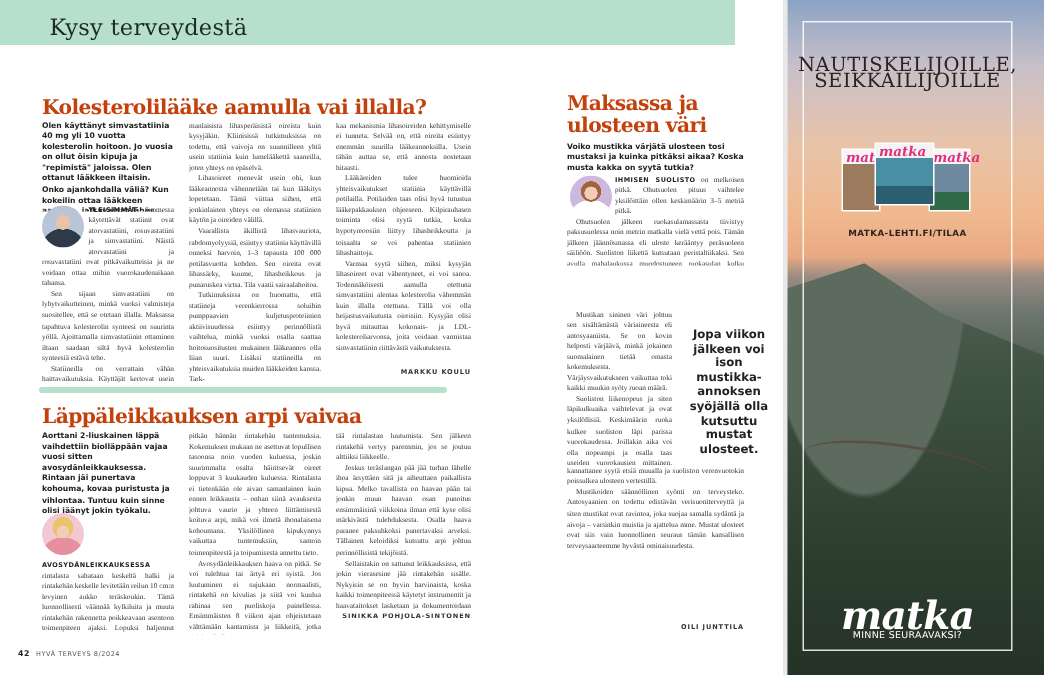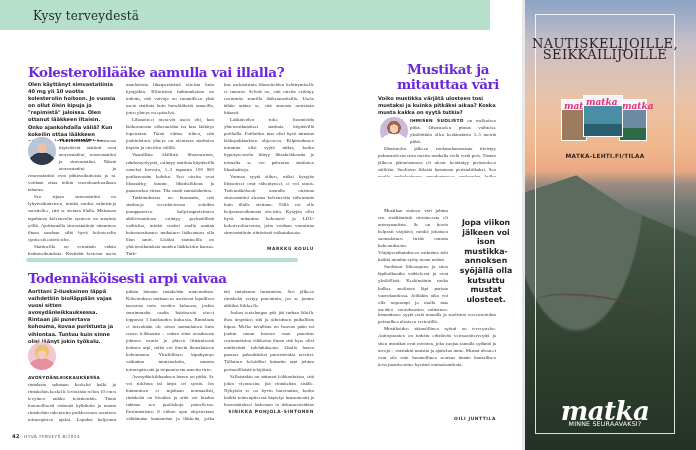--- a/index.html
+++ b/index.html
@@ -2,23 +2,23 @@
 <html><head>
 <meta charset="utf-8">
 <style>
   * { margin: 0; padding: 0; box-sizing: border-box; }
   html, body { width: 696px; height: 450px; overflow: hidden; background: #ffffff; }
   body { position: relative; font-family: "Liberation Serif", serif; color: #2a2a2a; }
 
   .page-left { position: absolute; left: 0; top: 0; width: 356px; height: 450px; background: #ffffff; }
   .gutter { position: absolute; left: 522px; top: 0; width: 3px; height: 450px; background: #e8e8e8; }
   .section-bar-ext { position: absolute; left: 0; top: 0; width: 490px; height: 30px; background: #b7e0cc; }
-  .section-title { position: absolute; left: 33px; top: 9px; font-family: "DejaVu Serif", serif; font-size: 12px; letter-spacing: 0.2px; color: #1e2b24; }
+  .section-title { position: absolute; left: 33px; top: 9px; font-family: "DejaVu Serif", serif; font-size: 15px; letter-spacing: 0.2px; color: #1e2b24; }
 
-  .headline { font-family: "DejaVu Serif", serif; font-weight: bold; color: #6d28d9; letter-spacing: -0.4px; text-align: center; }
+  .headline { font-family: "DejaVu Serif", serif; font-weight: bold; color: #c2410c; letter-spacing: -0.4px; }
   .h1 { position: absolute; left: 28px; top: 64px; font-size: 13.5px; }
   .h2 { position: absolute; left: 28px; top: 270px; font-size: 13.5px; }
   .h3 { position: absolute; left: 378px; top: 62px; font-size: 13.5px; line-height: 15px; width: 140px; }
 
   .lead { font-family: "DejaVu Sans", sans-serif; font-weight: bold; font-size: 5.1px; line-height: 7.1px; color: #222; }
   .body { font-size: 4.9px; line-height: 7.05px; color: #333; text-align: justify; }
   .body p { text-indent: 6px; }
   .body p.noind { text-indent: 0; }
   .smallcaps { font-family: "DejaVu Sans", sans-serif; font-weight: bold; font-size: 4.3px; letter-spacing: 0.3px; color: #222; }
   .byline { font-family: "DejaVu Sans", sans-serif; font-weight: bold; font-size: 4.4px; letter-spacing: 0.6px; color: #333; text-align: right; }
@@ -87,21 +87,21 @@
 
   <div class="col body" style="left:224px; top:81px; width:90px; height:165px;">
     <p class="noind">kaa mekanismia lihasoireiden kehittymiselle ei tunneta. Selvää on, että oireita esiintyy enemmän suurilla lääkeannoksilla. Usein tähän auttaa se, että annosta nostetaan hitaasti.</p>
     <p>Lääkäreiden tulee huomioida yhteisvaikutukset statiinia käyttävillä potilailla. Potilaiden taas olisi hyvä tutustua lääkepakkauksen ohjeeseen. Kilpirauhasen toiminta olisi syytä tutkia, koska hypotyreoosiin liittyy lihasheikkoutta ja toisaalta se voi pahentaa statiinien lihashaittoja.</p>
     <p>Varmaa syytä siihen, miksi kysyjän lihasoireet ovat vähentyneet, ei voi sanoa. Todennäköisesti aamulla otettuna simvastatiini alentaa kolesterolia vähemmän kuin illalla otettuna. Tällä voi olla heijastusvaikutusta oireisiin. Kysyjän olisi hyvä mitauttaa kokonais- ja LDL-kolesteroliarvonsa, joita voidaan varmistaa simvastatiinin riittävästä vaikutuksesta.</p>
   </div>
   <div class="col byline" style="left:224px; top:246px; width:90px; height:8px;">MARKKU KOULU</div>
 
   <div class="divider"></div>
 
-  <div class="headline h2">Todennäköisesti arpi vaivaa</div>
+  <div class="headline h2">Läppäleikkauksen arpi vaivaa</div>
 
   <div class="col lead" style="left:28px; top:288px; width:88px; height:56px;">Aorttani 2-liuskainen läppä vaihdettiin biolläppään vajaa vuosi sitten avosydänleikkauksessa. Rintaan jäi punertava kohouma, kovaa puristusta ja vihlontaa. Tuntuu kuin sinne olisi jäänyt jokin työkalu. Näkyisikö vaikka röntgenissä?</div>
 
   <div class="avatar avatar-woman" style="left:28px; top:342px; width:28px; height:28px;"></div>
 
   <div class="col body" style="left:28px; top:343px; width:88px; height:80px;">
     <div style="float:left; width:31px; height:31px;"></div>
     <p class="noind"><span class="smallcaps">AVOSYDÄNLEIKKAUKSESSA</span> <span>rintalasta sahataan keskeltä halki ja rintakehän keskelle levitetään reilun 10 cm:n levyinen aukko teräskoukin. Tämä luonnollisesti väännää kylkiluita ja muuta rintakehän rakennetta poikkeavaan asentoon toimenpiteen ajaksi. Lopuksi haljennut rintakehä suljetaan teräsompeleita käyttäen ja sitten iho. Tällainen toimenpide jättää jälkeensä kohtalaisen</span></p>
   </div>
 
@@ -115,21 +115,21 @@
     <p>Joskus teräslangan pää jää turhan lähelle ihoa ärsyttäen sitä ja aiheuttaen paikallista kipua. Melko tavallista on haavan pään tai jonkin muun haavan osan punoitus ensimmäisinä viikkoina ilman että kyse olisi märkivästä tulehduksesta. Osalla haava paranee paksuhkoksi punertavaksi arveksi. Tällainen keloidiksi kutsuttu arpi johtuu perinnöllisistä tekijöistä.</p>
     <p>Sellaistakin on sattunut leikkauksissa, että jokin vierasesine jää rintakehän sisälle. Nykyisin se on hyvin harvinaista, koska kaikki toimenpiteessä käytetyt instrumentit ja haavataitokset lasketaan ja dokumentoidaan ennen haavan sulkemista.</p>
   </div>
   <div class="col byline" style="left:224px; top:409px; width:90px; height:8px;">SINIKKA POHJOLA-SINTONEN</div>
 
   <div class="folio">
     <b>42</b><span>HYVÄ TERVEYS 8/2024</span>
   </div>
 </div>
 
-<div class="headline h3">Mustikat ja mitauttaa väri</div>
+<div class="headline h3">Maksassa ja ulosteen väri</div>
 
 <div class="col lead" style="left:378px; top:95px; width:118px; height:24px;">Voiko mustikka värjätä ulosteen tosi mustaksi ja kuinka pitkäksi aikaa? Koska musta kakka on syytä tutkia?</div>
 
 <div class="avatar avatar-doc" style="left:380px; top:117px; width:28px; height:28px;"></div>
 
 <div class="col body" style="left:378px; top:117px; width:118px; height:60px;">
   <div style="float:left; width:32px; height:28px;"></div>
   <p class="noind"><span class="smallcaps">IHMISEN SUOLISTO</span> <span>on melkoisen pitkä. Ohutsuolen pituus vaihtelee yksilöittäin ollen keskimäärin 3–5 metriä pitkä.</span></p>
   <p>Ohutsuolen jälkeen ruokasulamassasta tiivistyy paksusuolessa noin metrin matkalla vielä vettä pois. Tämän jälkeen jäännösmassa eli uloste kerääntyy peräsuoleen säiliöön. Suoliston liikettä kutsutaan peristaltiikaksi. Sen avulla mahalaukussa muodostuneen ruokasulan kulku edistyy ja ravintoaineet imeytyvät matkalla.</p>
 </div>

